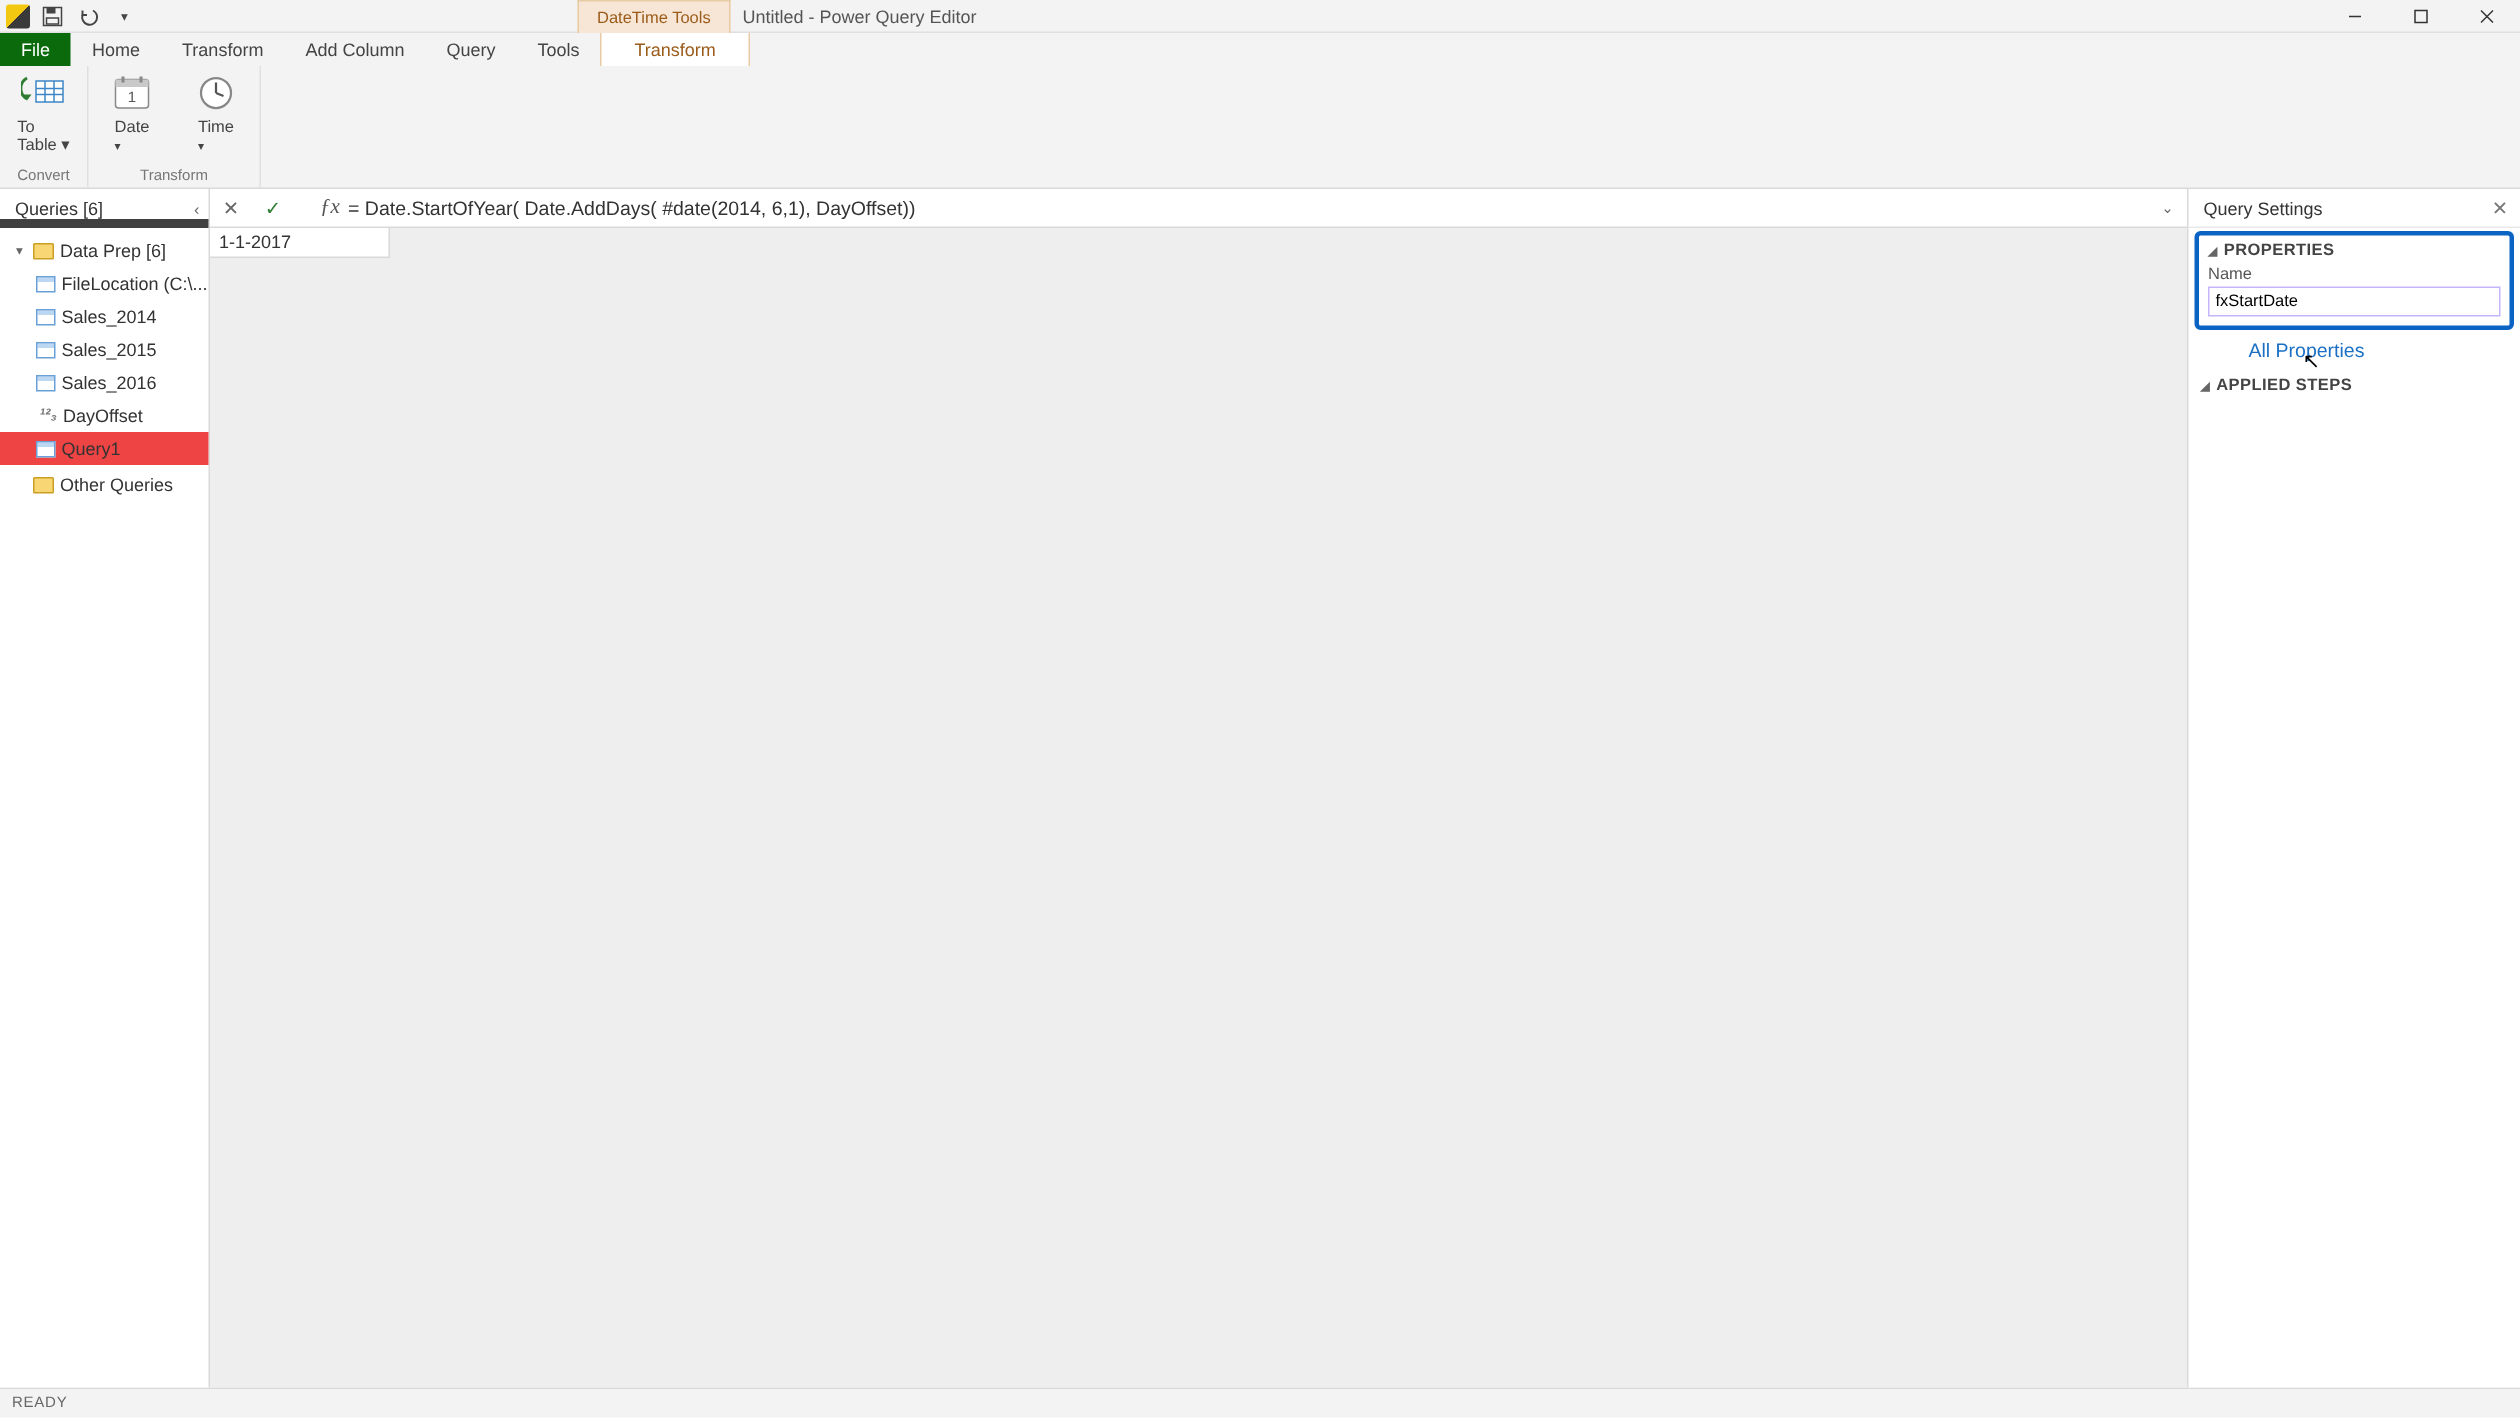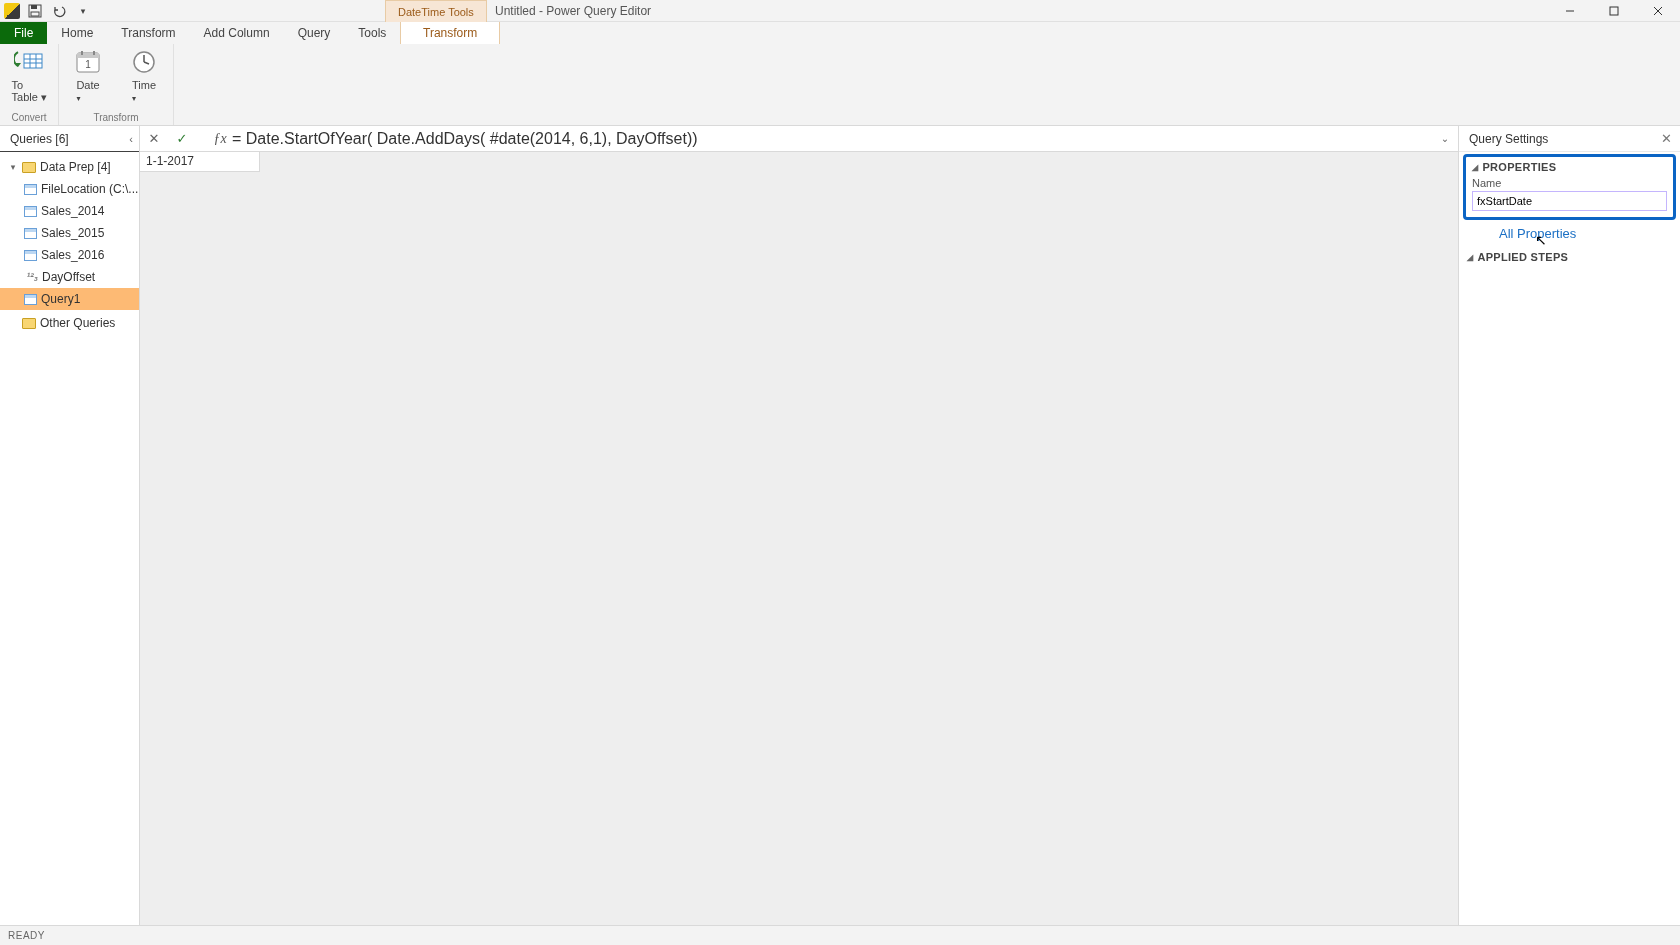--- a/index.html
+++ b/index.html
@@ -29,37 +29,37 @@
 .ribbon .big-btn { display:flex; flex-direction:column; align-items:center; width:42px; }
 .ribbon .big-btn .ic { width:30px; height:30px; display:flex; align-items:center; justify-content:center; }
 .ribbon .big-btn .lbl { font-size:11px; color:#444; text-align:left; line-height:12px; margin-top:2px;}
 .ribbon .group-label { font-size:10px; color:#777; margin-top:auto; padding-bottom:2px;}
 
 
 .body { display:flex; height:calc(100% - 22px - 22px - 82px - 20px); }
 
 
 .queries { width:140px; border-right:1px solid #d9d9d9; background:#fff; display:flex; flex-direction:column; font-size:12px; color:#333;}
-.queries .hdr { height:26px; display:flex; align-items:center; justify-content:space-between; padding:0 6px 0 10px; border-bottom:1px solid #404040;gap:37px;}
+.queries .hdr { height:26px; display:flex; align-items:flex-end; justify-content:space-between; padding:0 6px 0 10px; border-bottom:6px solid #404040;gap:37px;}
 .queries .hdr .collapse { color:#666; font-size:11px;}
 .queries .tree { padding-top:4px;}
 .queries .node { display:flex; align-items:center; height:22px; padding-left:8px; gap:4px; white-space:nowrap; overflow:hidden;}
 .queries .node.child { padding-left:24px;text-align:right;}
 .queries .folder-ic { width:14px; height:11px; background:#f8d673; border:1px solid #c9a023; border-radius:1px; flex:none;}
 .queries .table-ic { width:13px; height:11px; border:1px solid #6aa0d8; background:linear-gradient(#bcd7f2,#bcd7f2) 0 0/100% 3px no-repeat,#fff; flex:none;}
 .queries .param-ic { width:14px; height:12px; flex:none; color:#777; font-style:italic; font-weight:bold; font-size:11px; line-height:12px;}
-.queries .node.sel { background:#fdba74;}
+.queries .node.sel { background:#ef4444;}
 .queries .caret { width:10px; color:#666; font-size:9px; flex:none; text-align:center;}
 
 
 .center { flex:1; display:flex; flex-direction:column; }
 .formula-row { height:26px; border-bottom:1px solid #d9d9d9; display:flex; align-items:center; background:#fff;}
 .formula-row .fbtn { width:28px; height:26px; display:flex; align-items:center; justify-content:center; color:#666; font-size:13px;}
 .formula-row .fx { font-style:italic; font-family:"Times New Roman",serif; font-size:14px; color:#555;margin-left:20px;}
-.formula-row .formula { flex:1; padding-left:8px; font-size:16px; color:#333; height:20px; line-height:20px; border:none; outline:none;}
+.formula-row .formula { flex:1; padding-left:8px; font-size:13px; color:#333; height:20px; line-height:20px; border:none; outline:none;}
 .formula-row .expand { width:26px; text-align:center; color:#666; font-size:10px;}
 .preview { flex:1; background:#eeeeee; position:relative;}
 .preview .val-cell { position:absolute; left:0; top:0; height:20px; min-width:120px; padding:2px 6px; font-size:12px; color:#333; background:#fff; border-right:1px solid #d9d9d9; border-bottom:1px solid #d9d9d9;}
 .cursor-ptr { position:absolute; left:1395px; top:80px; font-size:14px; color:#000; }
 
 
 .qset { width:222px; border-left:1px solid #d9d9d9; background:#fff; display:flex; flex-direction:column; font-size:12px; color:#333;}
 .qset .hdr { height:26px; display:flex; align-items:center; justify-content:space-between; padding:0 8px 0 10px; border-bottom:1px solid #e9e9e9;}
 .qset .hdr .x { color:#777; font-size:13px;}
 .qset .section { padding:6px 8px 4px 8px;}
@@ -185,21 +185,21 @@
 
   <div class="queries">
     <div class="hdr">
       <span>Queries [6]</span>
       <span class="collapse">‹</span>
     </div>
     <div class="tree">
       <div class="node">
         <span class="caret">▾</span>
         <span class="folder-ic"></span>
-        <span>Data Prep [4]</span>
+        <span>Data Prep [6]</span>
       </div>
       <div class="node child">
         <span class="table-ic"></span>
         <span>FileLocation (C:\...</span>
       </div>
       <div class="node child">
         <span class="table-ic"></span>
         <span>Sales_2014</span>
       </div>
       <div class="node child">

